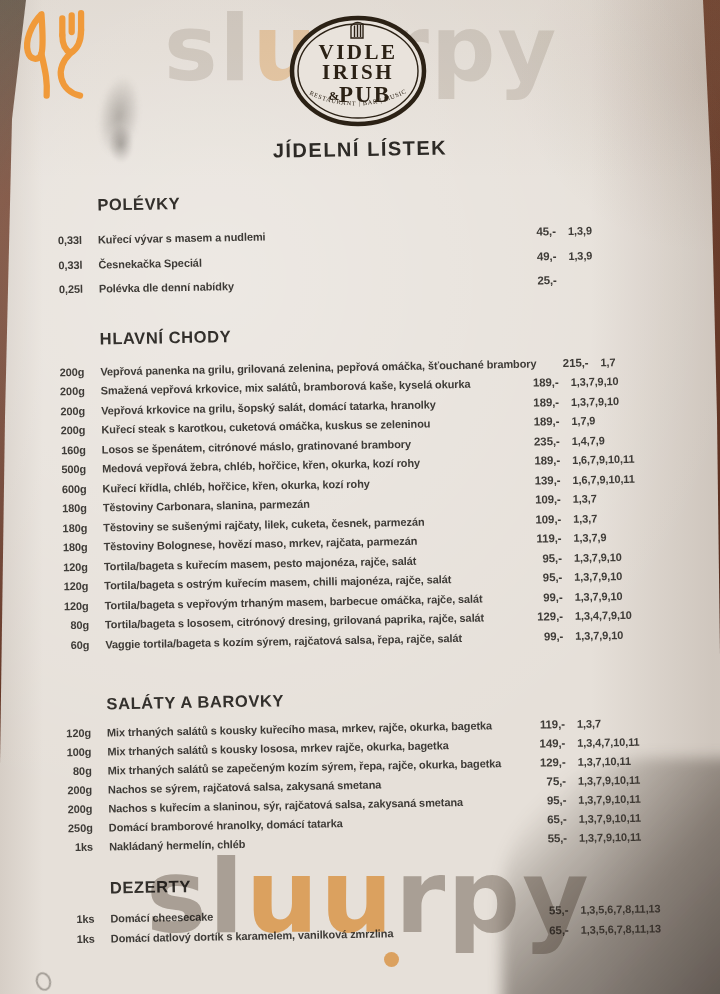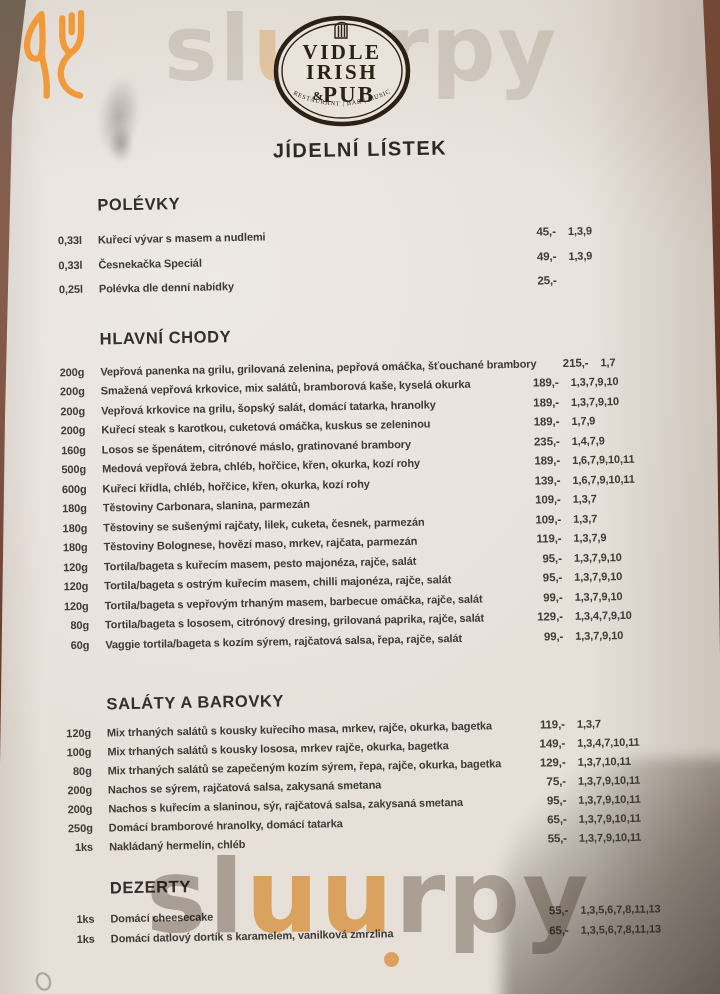--- a/index.html
+++ b/index.html
@@ -27,21 +27,21 @@
   .wm{position:absolute;font-family:"DejaVu Sans",sans-serif;font-weight:bold;mix-blend-mode:multiply;
       pointer-events:none;white-space:nowrap;line-height:1;}
   .wm-top{left:164px;top:4px;font-size:90px;letter-spacing:2px;opacity:.45;}
   .wm-top .g{color:#c9c2b9}.wm-top .o{color:#f3b56a}
   .wm-bottom{left:146px;top:846px;font-size:102px;letter-spacing:2px;opacity:.78;}
   .wm-bottom .g{color:#a8a098}.wm-bottom .o{color:#f0a348}
   .wm-dot{position:absolute;left:238px;top:106px;width:15px;height:15px;border-radius:50%;background:#f0a348;}
   
   .brand-icon{position:absolute;left:18px;top:8px;width:74px;height:96px;}
   
-  .logo{position:absolute;left:270px;top:14px;width:144px;height:114px;text-decoration:underline;}
+  .logo{position:absolute;left:286px;top:14px;width:144px;height:114px;text-decoration:underline;}
   .page-title{position:absolute;left:0;top:138px;width:720px;text-align:center;transform:rotate(-1deg);
       font-size:20px;font-weight:bold;letter-spacing:1.5px;color:#2d2a26;}
   
   .menu{position:absolute;left:36px;top:192px;width:644px;transform:rotate(-1.05deg);
         transform-origin:40% 50%;color:#3e3b37;font-weight:bold;}
   .sec{margin:0;}
   .sec h2{margin:0 0 13px 68px;font-size:16.5px;letter-spacing:.6px;color:#33302c;font-weight:bold;}
   .row{display:flex;align-items:baseline;line-height:19.5px;font-size:11px;letter-spacing:-.1px;}
   .size{flex:0 0 52px;text-align:right;}
   .name{flex:1;padding-left:16px;padding-right:6px;white-space:nowrap;}

